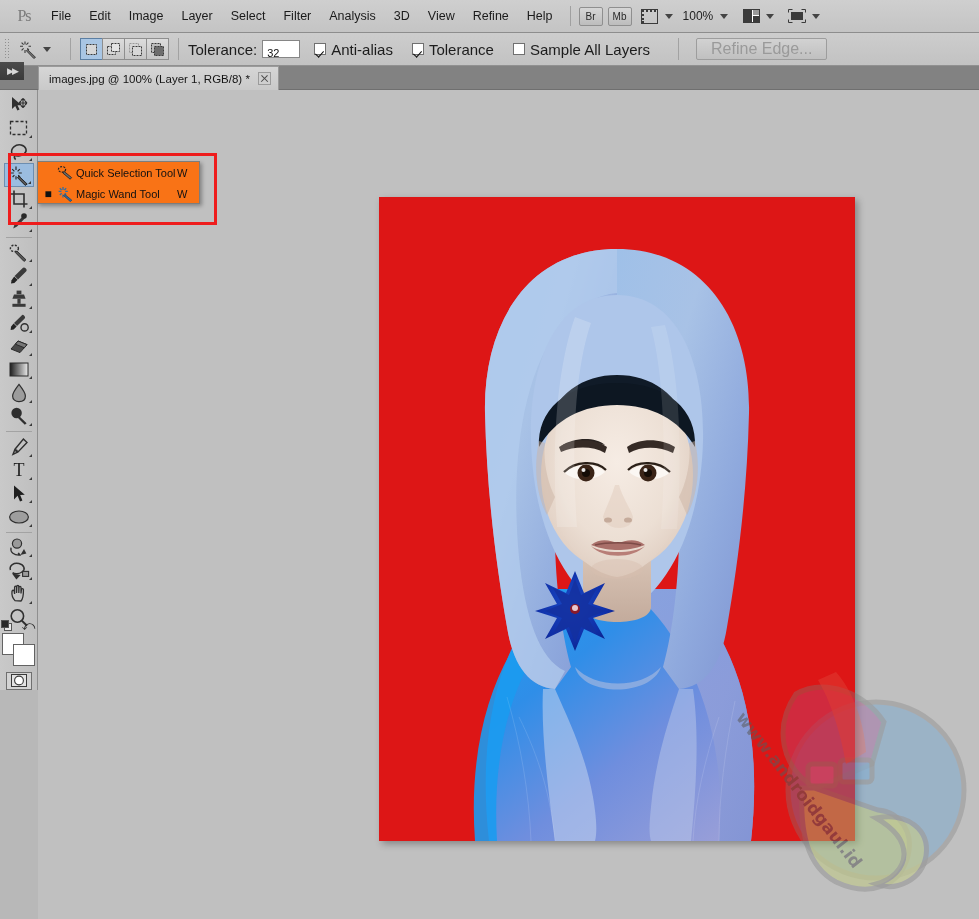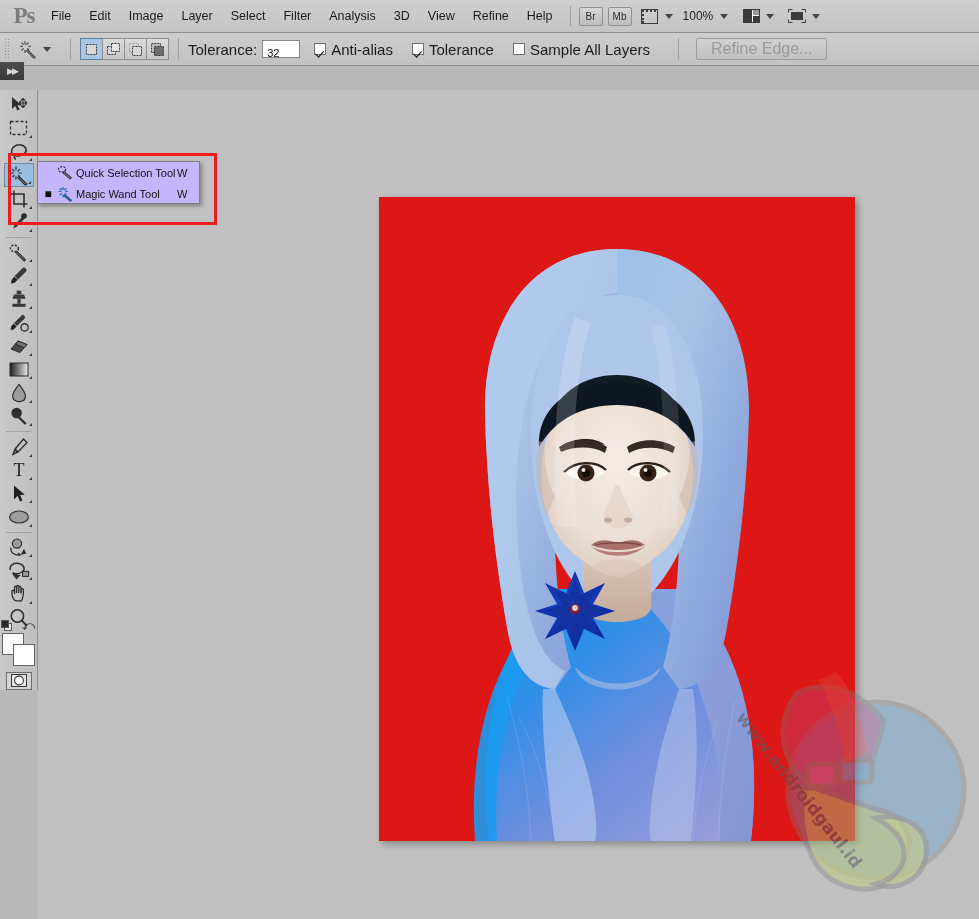--- a/index.html
+++ b/index.html
@@ -15,21 +15,21 @@
   
   .menubar {
     position: absolute; left: 0; top: 0; width: 979px; height: 33px;
     background: linear-gradient(#cfcfcf, #c4c4c4);
     border-bottom: 1px solid #8d8d8d;
     display: flex; align-items: center;
   }
   .ps-logo {
     width: 36px; height: 26px; margin-left: 6px;
     display: flex; align-items: center; justify-content: center;
-    font-size: 23px; font-weight: bold; color: #7b7b7b;
+    font-size: 16px; font-weight: normal; color: #7b7b7b;
     letter-spacing: -1px; font-family: "Liberation Serif", serif;
   }
   .menu-item {
     padding: 0 9px; height: 24px; line-height: 24px;
     font-size: 12.5px; color: #1b1b1b; cursor: default; white-space: nowrap;
   }
   .mb-sep {
     width: 1px; height: 20px; background: #a0a0a0; margin: 0 8px;
   }
   .mb-btn {
@@ -176,21 +176,21 @@
   }
   .collapse-dark .ar { color: #d8d8d8; font-size: 9px; letter-spacing: -2px; }
 
   
   .redbox {
     position: absolute; left: 8px; top: 153px; width: 209px; height: 72px;
     border: 3px solid #ee1c1c; z-index: 40; pointer-events: none;
   }
   .flyout {
     position: absolute; left: 37px; top: 161px; width: 163px; height: 43px;
-    background: #c4b5fd; border: 1px solid #7d7d7d;
+    background: #f97316; border: 1px solid #7d7d7d;
     box-shadow: 2px 2px 4px rgba(0,0,0,.32); z-index: 35;
   }
   .fly-item {
     height: 21px; display: flex; align-items: center;
     font-size: 11px; color: #111; cursor: default; padding-left: 4px;
   }
   .fly-bullet { width: 12px; font-size: 12px; color: #111; text-align: center; line-height: 10px; }
   .fly-ic { width: 22px; display: flex; align-items: center; justify-content: center; }
   .fly-name { flex: 1; white-space: nowrap; }
   .fly-key { width: 22px; text-align: left; }
@@ -341,20 +341,26 @@
     <div class="chk-wrap">
       <span class="chk"></span>
       <span class="opt-label">Sample All Layers</span>
     </div>
 
     <div class="opt-sep"></div>
 
     <div class="refine-btn">Refine Edge...</div>
   </div>
 
+  <div class="tabbar">
+    <div class="doctab">
+      <span>images.jpg @ 100% (Layer 1, RGB/8) *</span>
+      <span class="tab-close"></span>
+    </div>
+  </div>
 
   <div class="collapse-dark">
     <span class="ar">▶▶</span>
   </div>
 
   <div class="stage">
 
     <div class="photo">
       <svg class="subject" viewBox="0 0 476 644" preserveAspectRatio="none">
         <defs>

